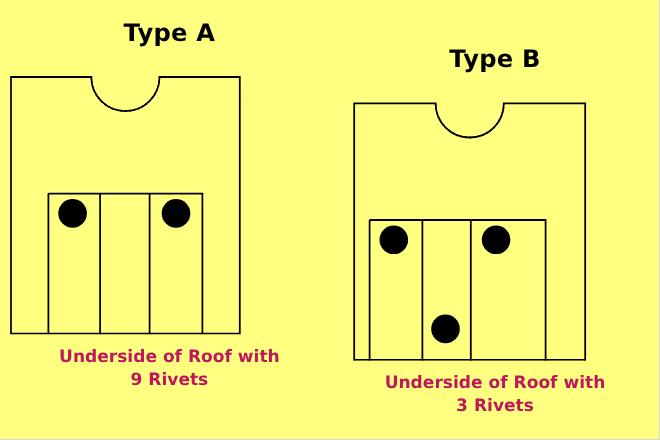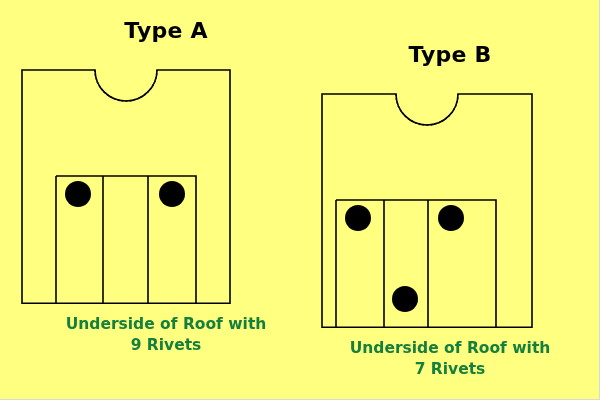--- a/index.html
+++ b/index.html
@@ -21,21 +21,21 @@
     box-sizing: border-box;
     border-bottom: 1px solid #d9d9d9;
     border-right: 1px solid #d9d9d9;
   }
   .panel {
     position: absolute;
     top: 0;
     width: 300px;
     height: 400px;
   }
-  .panel-a { left: 16px; padding-left: 28px; }
+  .panel-a { left: 4px; padding-left: 28px; }
   .panel-b { left: 300px; margin-top: 24px; }
 
   .panel-title {
     position: absolute;
     top: 18px;
     left: 0;
     width: 300px;
     text-align: center;
     font-size: 22px;
     font-weight: bold;
@@ -52,21 +52,21 @@
   }
 
   .caption {
     position: absolute;
     top: 314px;
     left: 0;
     width: 300px;
     text-align: center;
     font-size: 15.5px;
     font-weight: bold;
-    color: #15803d;
+    color: #be185d;
     line-height: 21px;
   }
   .caption .cap-line {
     display: block;
   }
 </style>
 </head>
 <body>
 
 <div id="stage">
@@ -121,17 +121,17 @@
         <line x1="22" y1="239.2" x2="232" y2="239.2" stroke="#000000" stroke-width="1.6"></line>
 
         <circle cx="58" cy="130" r="13" fill="#000000"></circle>
         <circle cx="151" cy="130" r="13" fill="#000000"></circle>
         <circle cx="105" cy="211" r="13" fill="#000000"></circle>
       </svg>
     </div>
 
     <div class="caption">
       <span class="cap-line">Underside of Roof with</span>
-      <span class="cap-line">7 Rivets</span>
+      <span class="cap-line">3 Rivets</span>
     </div>
   </div>
 
 </div>
 
 </body></html>

